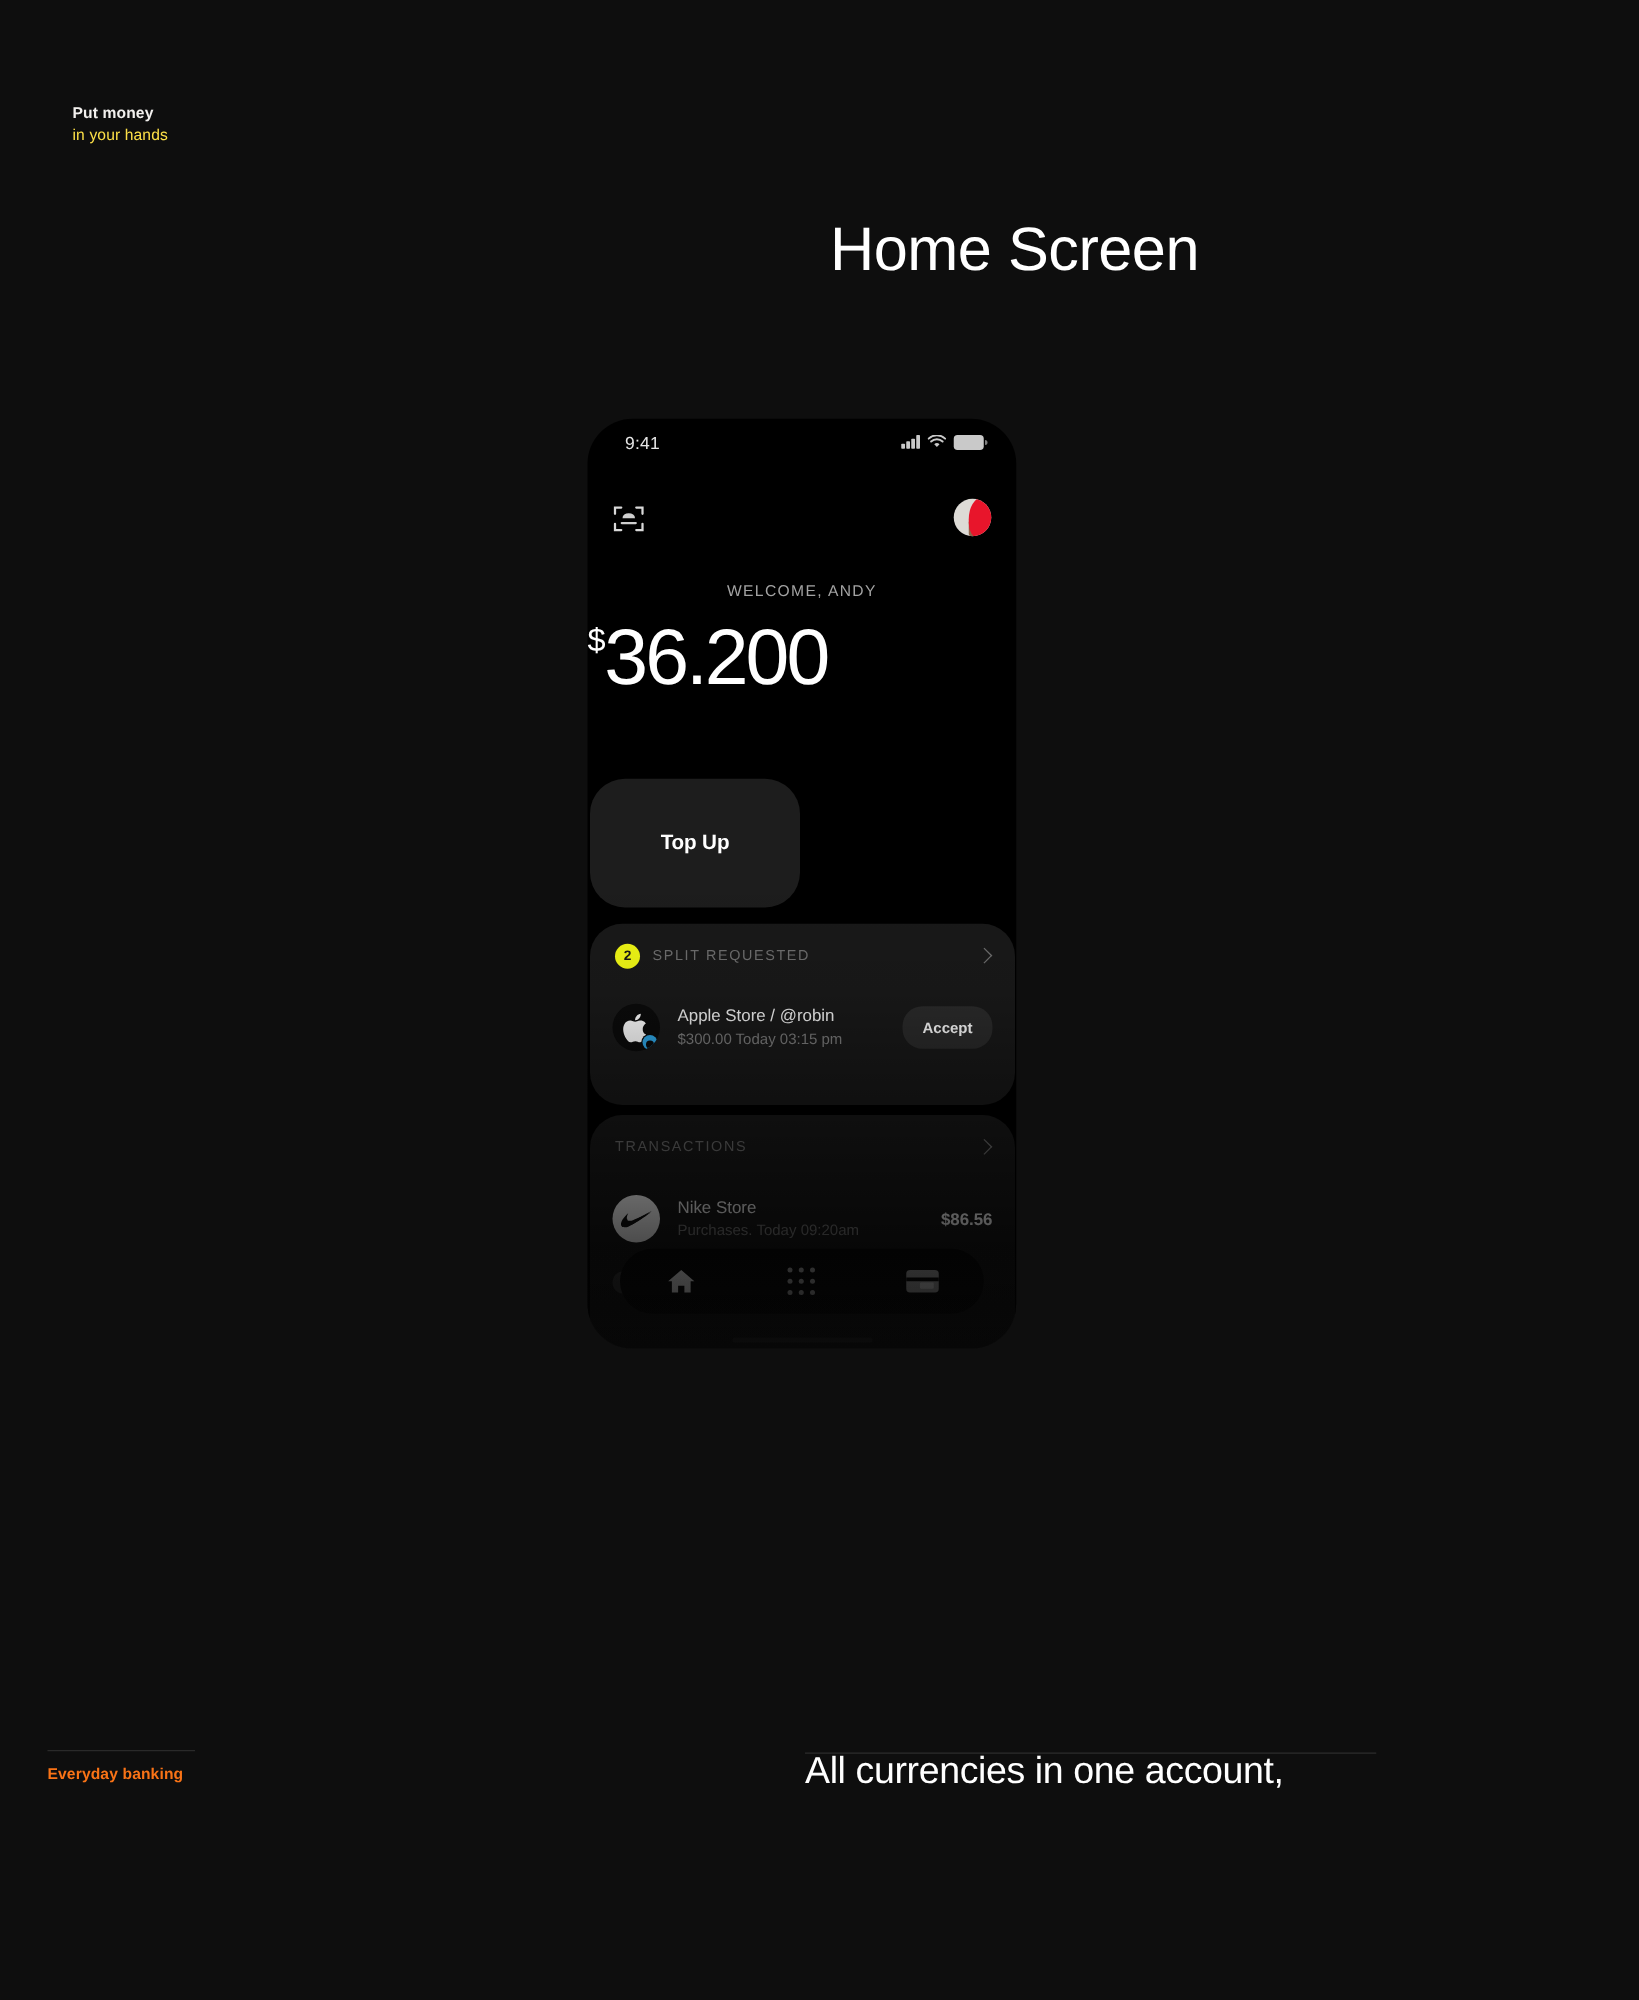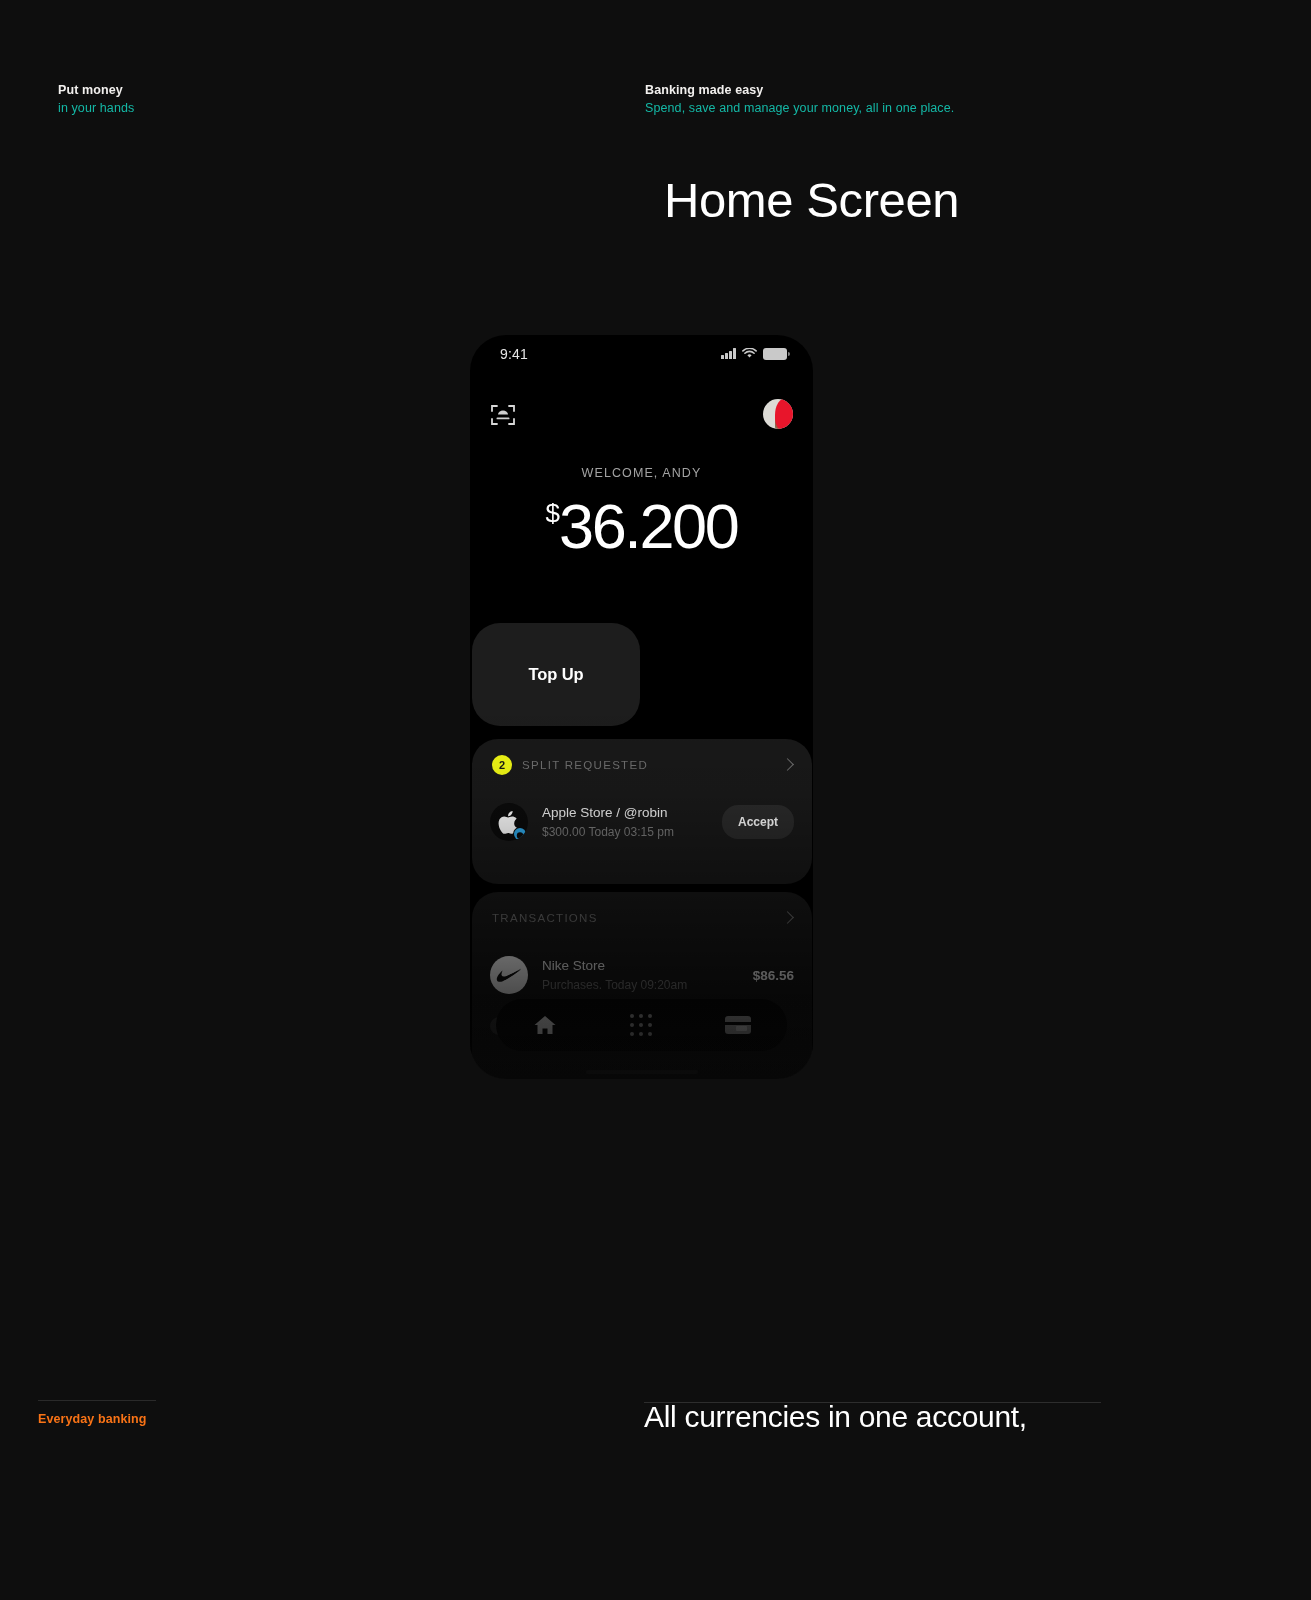--- a/index.html
+++ b/index.html
@@ -13,21 +13,21 @@
   .page { position: relative; width: 1311px; height: 1600px; background: #0e0e0e; }
 
   
   .cap-left { position: absolute; left: 58px; top: 82px; }
   .cap-right { position: absolute; left: 645px; top: 82px; }
   .cap-title {
     font-size: 12.5px; font-weight: bold; color: #f2f0ee; letter-spacing: .1px;
     line-height: 17px;
   }
   .cap-sub {
-    font-size: 12.5px; color: #14b8a6; letter-spacing: .1px; line-height: 19px;
+    font-size: 12.5px; color: #fde047; letter-spacing: .1px; line-height: 19px;
   }
 
   
   .hero {
     position: absolute; left: 644px; top: 168px;
     font-size: 49px; color: #ffffff; letter-spacing: -0.4px;
     font-weight: 400; line-height: 64px; margin-left: 20px;
   }
 
   
@@ -87,21 +87,21 @@
     position: absolute; left: 12px; bottom: 0;
     width: 5px; height: 13px; background: #8f6449; border-radius: 2px;
   }
 
   
   .welcome {
     position: absolute; top: 131px; left: 0; right: 0; text-align: center;
     font-size: 12.5px; color: #a3a3a3; letter-spacing: 1.1px;
   }
   .balance {
-    position: absolute; top: 155px; left: 0; right: 0; text-align: center;
+    position: absolute; top: 155px; left: 0; right: 0; text-align: left;
     color: #ffffff; white-space: nowrap;
   }
   .balance .cur {
     font-size: 26px; vertical-align: 26px; letter-spacing: -1px;
   }
   .balance .amt {
     font-size: 63px; letter-spacing: -2.4px; font-weight: 400;
   }
 
   
@@ -234,24 +234,20 @@
 </head>
 <body>
 
 <div class="page">
 
   <div class="cap-left">
     <div class="cap-title">Put money</div>
     <div class="cap-sub">in your hands</div>
   </div>
 
-  <div class="cap-right">
-    <div class="cap-title">Banking made easy</div>
-    <div class="cap-sub">Spend, save and manage your money, all in one place.</div>
-  </div>
 
   <div class="hero">Home Screen</div>
 
   <div class="phone">
 
     <div class="statusbar">
       <div class="st-time">9:41</div>
       <div class="st-icons">
         <span class="sig">
             <i></i>

